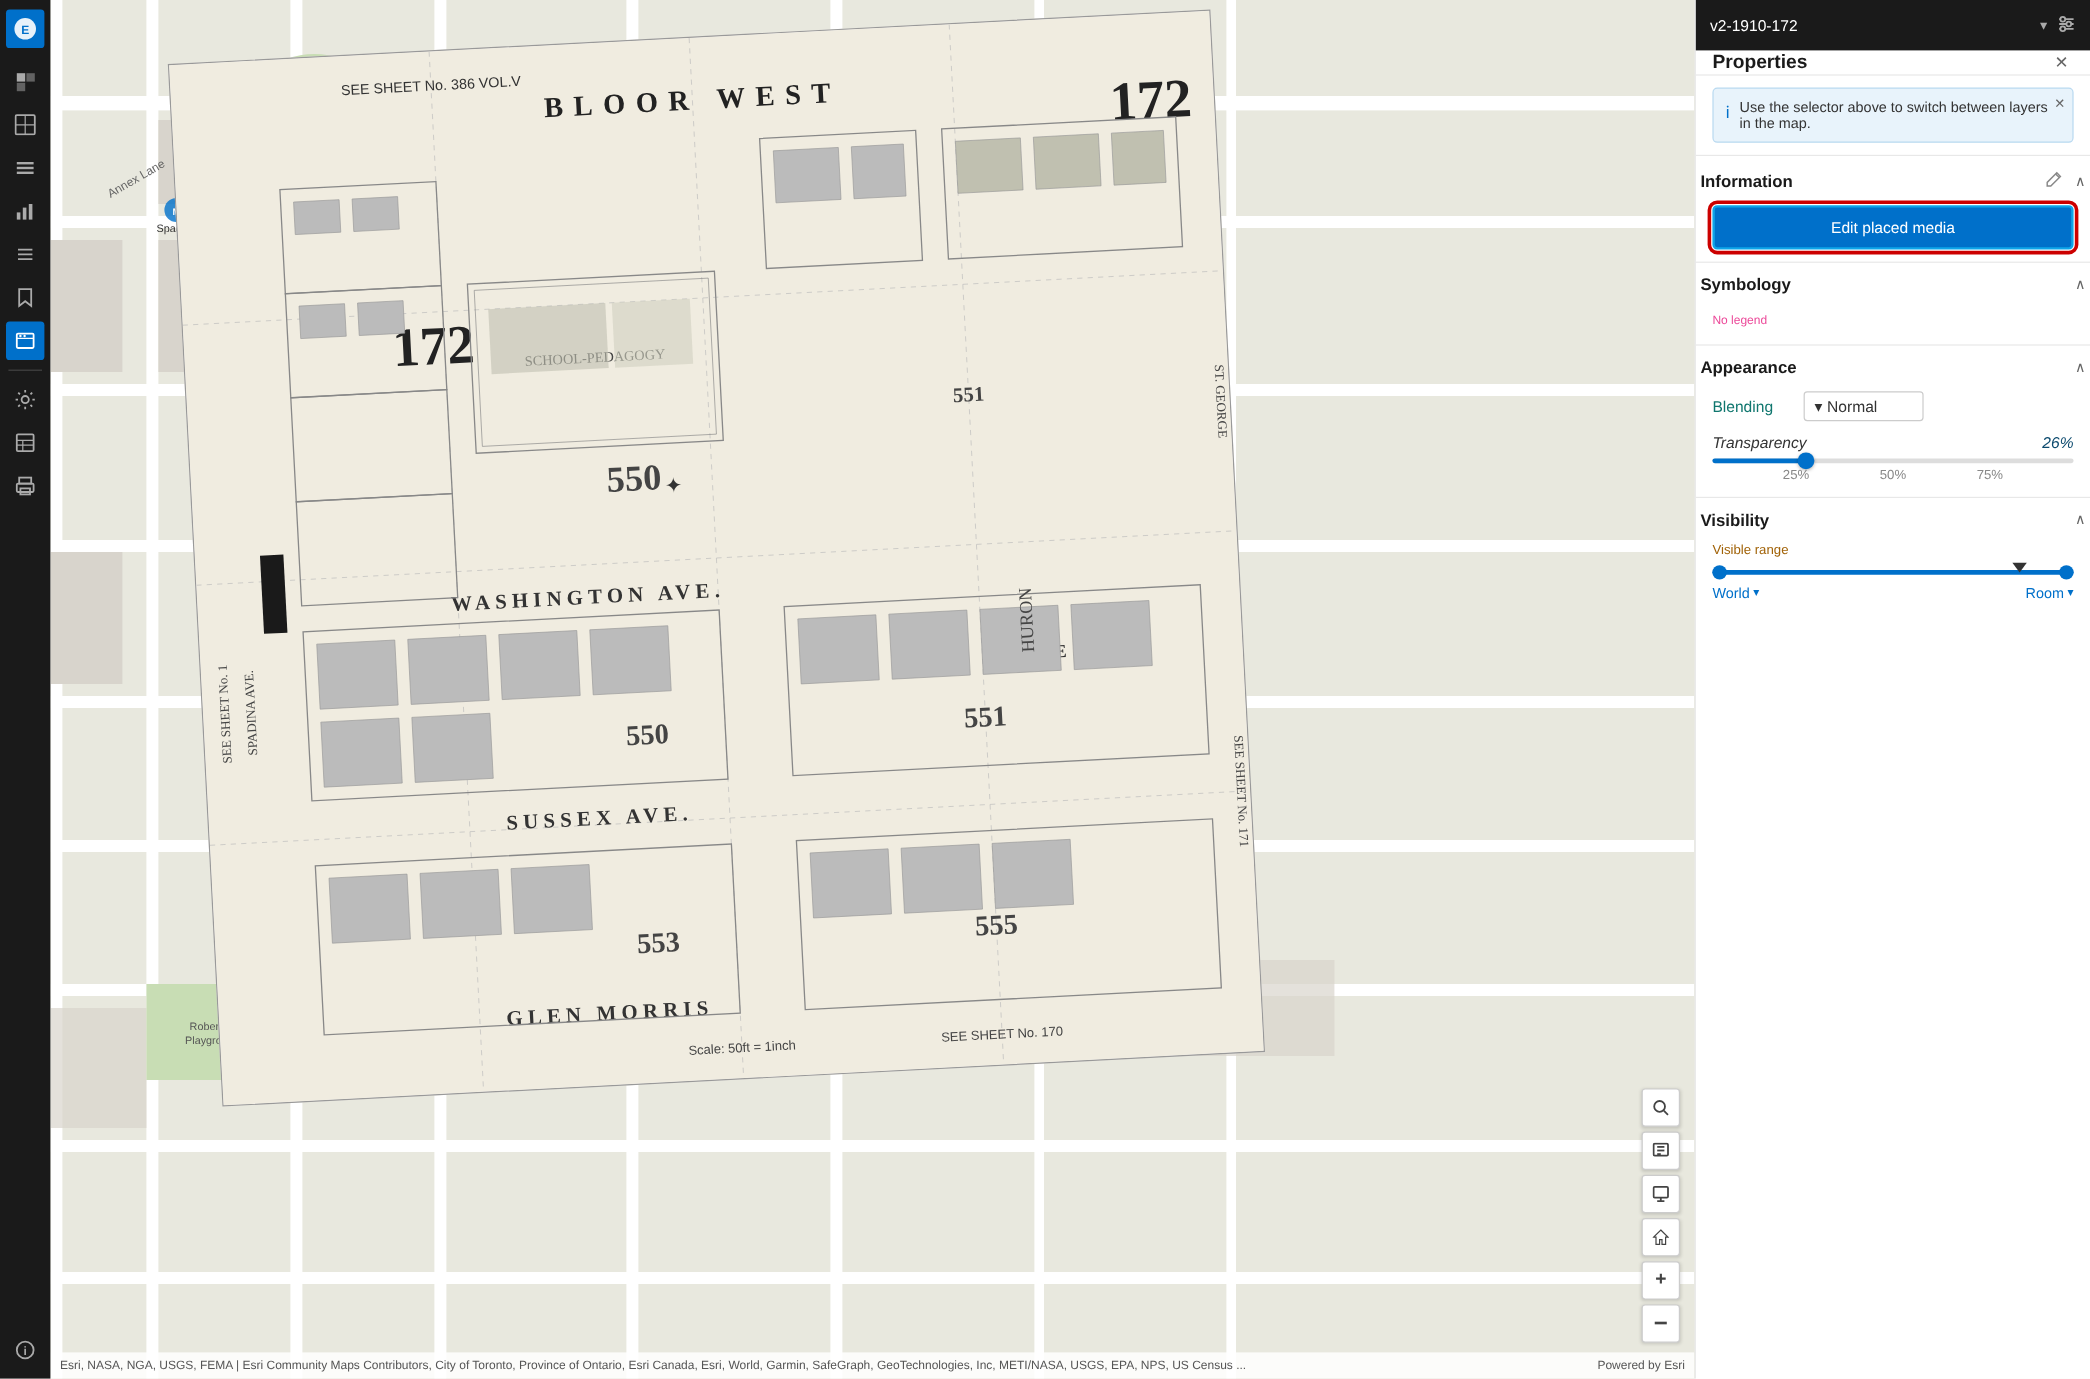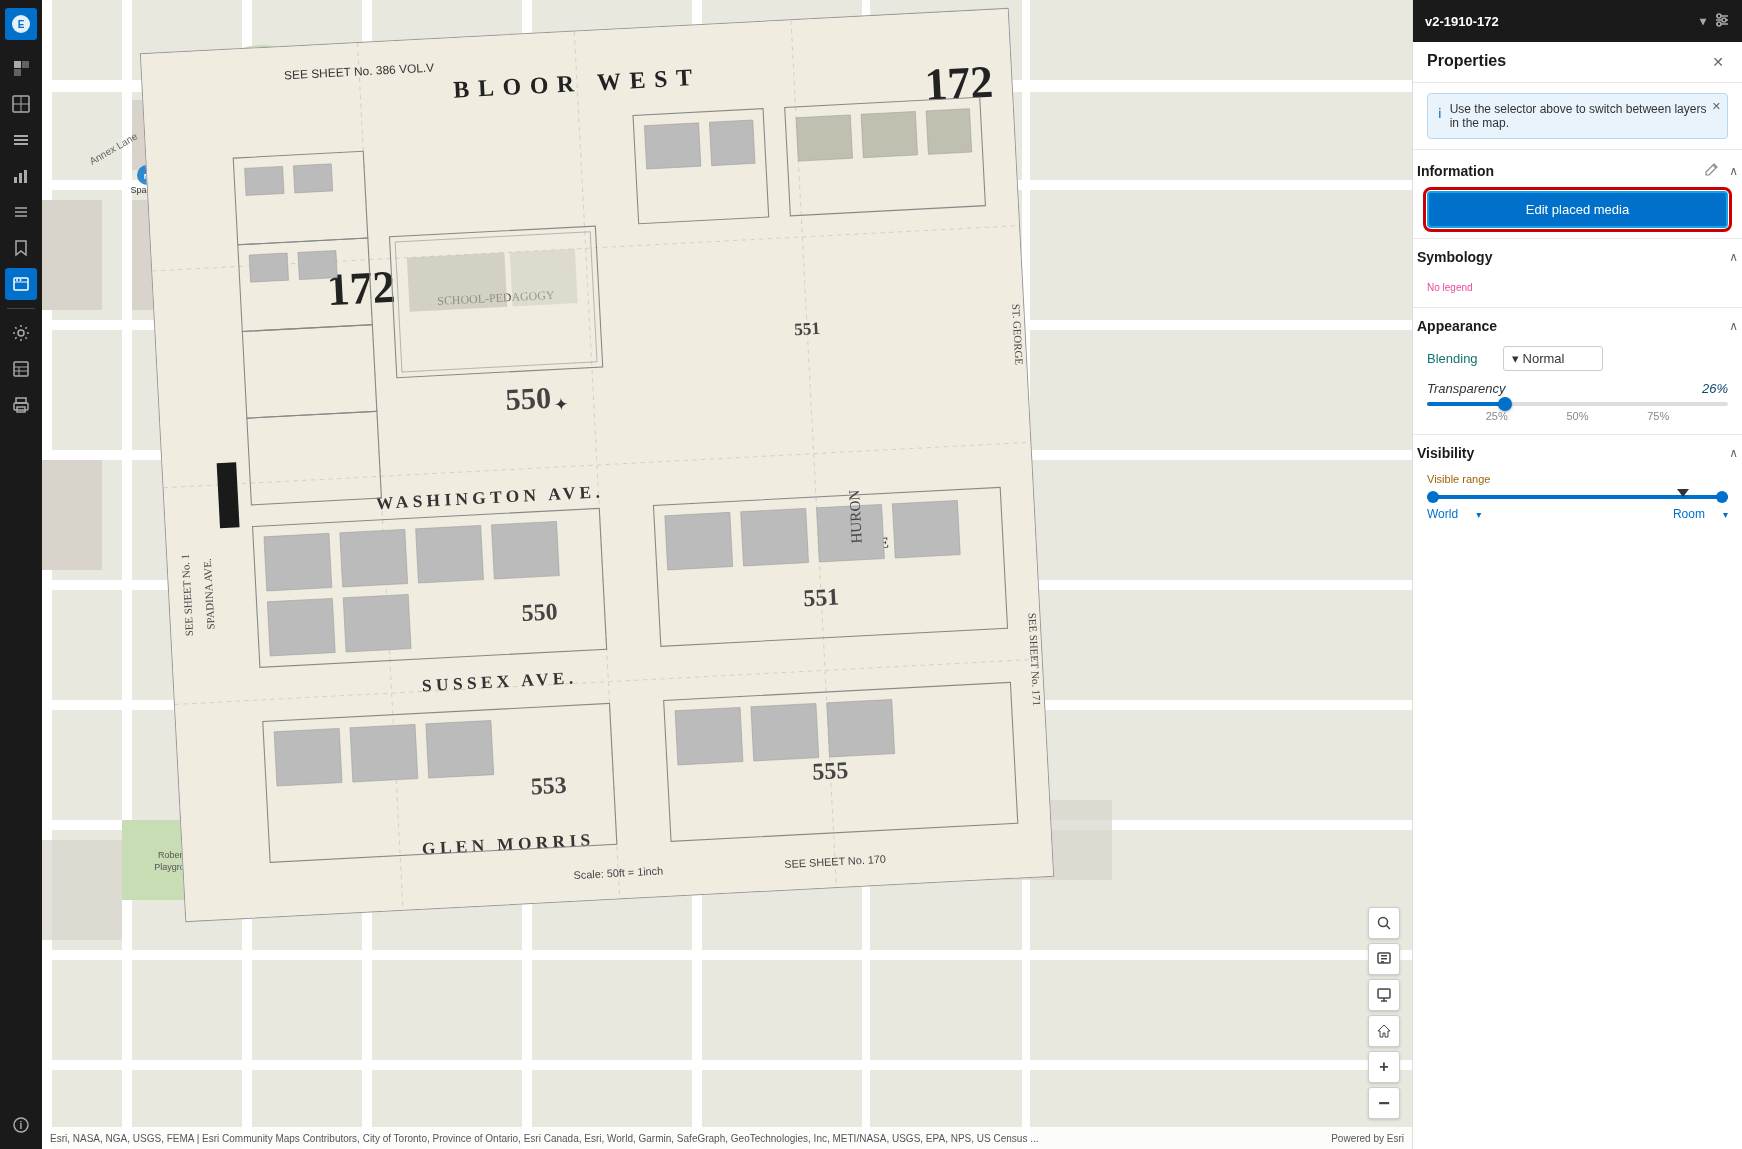--- a/index.html
+++ b/index.html
@@ -125,43 +125,43 @@
 
     
     .panel-layer-header {
       background: #1a1a1a;
       color: #fff;
       padding: 8px 12px;
       display: flex;
       align-items: center;
       justify-content: space-between;
       font-size: 13px;
-      font-weight: 700;
+      font-weight: 400;
       height: 42px;
       flex-shrink: 0;
     }
     .panel-layer-header .layer-name {
       flex: 1;
     }
     .panel-layer-header .chevron-down {
       color: #aaa;
       font-size: 12px;
     }
     .panel-layer-header .settings-icon {
       color: #aaa;
       font-size: 14px;
       margin-left: 8px;
     }
 
     
     .properties-header {
       display: flex;
-      align-items: flex-start;
+      align-items: flex-end;
       justify-content: space-between;
-      padding: 10px 14px;
+      padding: 0 14px;
       border-bottom: 1px solid #e8e8e8;
       flex-shrink: 0;
     }
     .properties-title {
       font-size: 16px;
       font-weight: 600;
       color: #1a1a1a;
     }
     .close-btn {
       color: #666;
@@ -376,21 +376,21 @@
     }
     .visible-range-labels {
       display: flex;
       align-items: center;
       justify-content: space-between;
       margin-top: 6px;
     }
     .range-endpoint {
       display: flex;
       align-items: center;
-      gap: 18px;
+      gap: 3px;
       font-size: 12px;
       color: #0070ca;
       cursor: pointer;
     }
     .range-endpoint .endpoint-chevron {
       font-size: 10px;
       color: #0070ca;
     }
 
     

